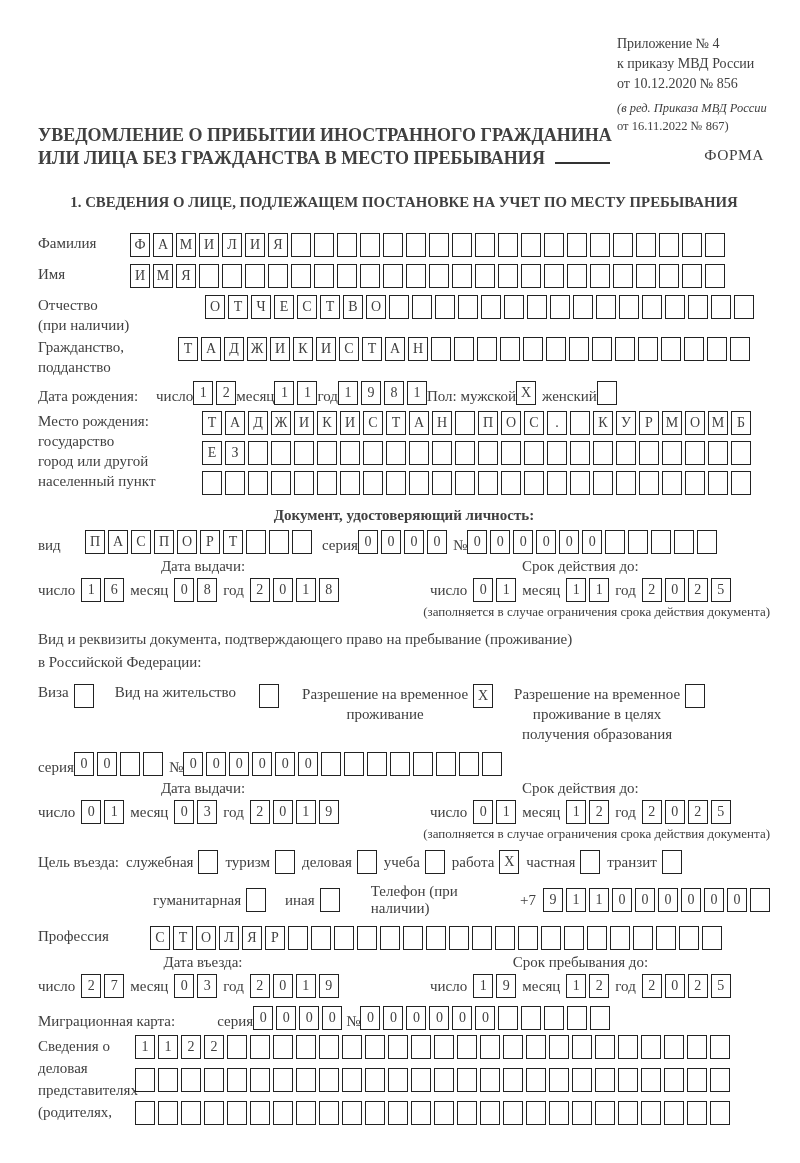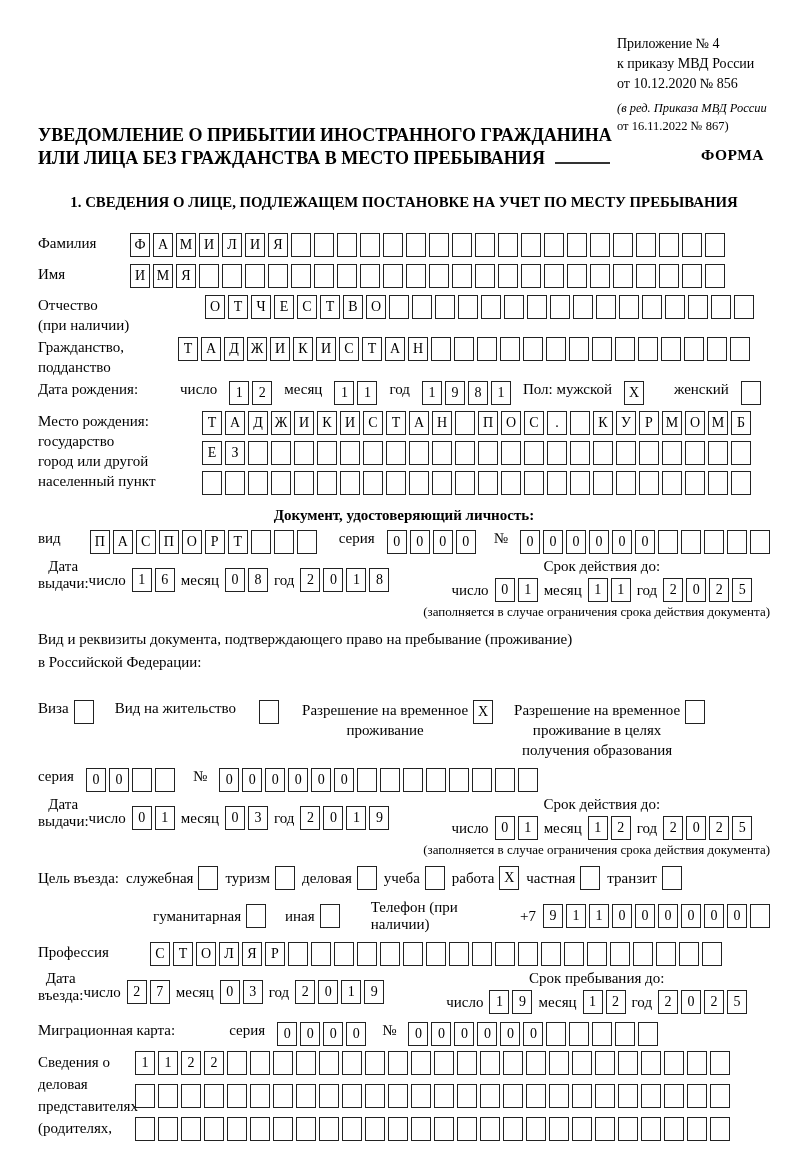--- a/index.html
+++ b/index.html
@@ -1,52 +1,52 @@
 <!DOCTYPE html>
 <html><head>
 <meta charset="utf-8">
 <style>
   html,body{margin:0;padding:0;background:#fff;}
   .page{position:relative;width:800px;height:1163px;box-sizing:border-box;
     padding:36px 30px 0 38px;font-family:"Liberation Serif",serif;
-    font-size:15px;color:#000000;overflow:hidden;}
+    font-size:15px;color:#404040;overflow:hidden;}
   
   .cells{display:inline-flex;gap:3px;flex-wrap:nowrap;}
   .cell{width:20px;height:24px;border:1.6px solid #222;box-sizing:border-box;
     display:inline-flex;align-items:center;justify-content:center;
     font-size:14px;flex:0 0 auto;background:#fff;}
   .cellcol{display:flex;flex-direction:column;gap:6px;}
   
   .row{display:flex;align-items:flex-start;margin-bottom:7px;}
   .lbl{flex:0 0 auto;line-height:20px;}
   
   .annex{position:absolute;left:617px;top:34px;font-size:14px;line-height:20px;}
   .edition{font-size:12.5px;line-height:18px;}
   .edition-first{margin-top:5px;font-style:italic;}
-  .forma{position:absolute;right:36px;top:146px;font-weight:bold;font-size:15.5px;letter-spacing:.5px;}
+  .forma{position:absolute;right:36px;top:146px;font-weight:normal;font-size:15.5px;letter-spacing:.5px;}
   .title{margin-top:88px;text-align:left;font-weight:bold;font-size:18px;line-height:23px;}
   .blankline{display:inline-block;width:55px;border-bottom:2px solid #333;height:14px;margin-left:10px;}
   .sect{margin-top:24px;text-align:center;font-weight:bold;font-size:14.8px;}
   .formbody{margin-top:22px;}
   .w-surname{width:92px;}
   .w-patr{width:167px;}
   .w-cit{width:140px;}
   .w-place{width:164px;}
   .w-prof{width:112px;}
   .w-rep{width:97px;}
-  .inline-gap{display:flex;align-items:flex-start;gap:12px;flex-wrap:nowrap;}
+  .inline-gap{display:flex;align-items:flex-end;gap:0;flex-wrap:nowrap;}
   .dochead{text-align:center;font-weight:bold;margin:6px 0 6px 0;}
   .dates{display:flex;margin-bottom:2px;}
-  .dcol1{flex:0 0 330px;display:flex;}
+  .dcol1{flex:0 0 330px;display:flex;flex-direction:column;}
   .dcol2{margin-left:62px;display:flex;flex-direction:column;}
   .dhead{text-align:center;margin-bottom:3px;}
   .dline{display:flex;align-items:center;gap:6px;}
   .note{text-align:right;font-size:13px;margin:2px 0 8px 0;}
   .plain{line-height:23px;}
-  .optrow{display:flex;align-items:flex-start;column-gap:7px;margin-top:26px;}
+  .optrow{display:flex;align-items:flex-start;column-gap:7px;margin-top:10px;}
   .opt{display:flex;align-items:flex-start;gap:5px;}
   .optlbl-c{text-align:center;line-height:20px;}
   .pair{display:flex;align-items:center;gap:5px;}
   .purpose{display:flex;align-items:center;column-gap:7px;margin-bottom:9px;flex-wrap:nowrap;}
   .indent115{margin-left:115px;}
   .mt4{margin-top:4px;} .mt8{margin-top:8px;}
 </style>
 </head>
 <body>
 

